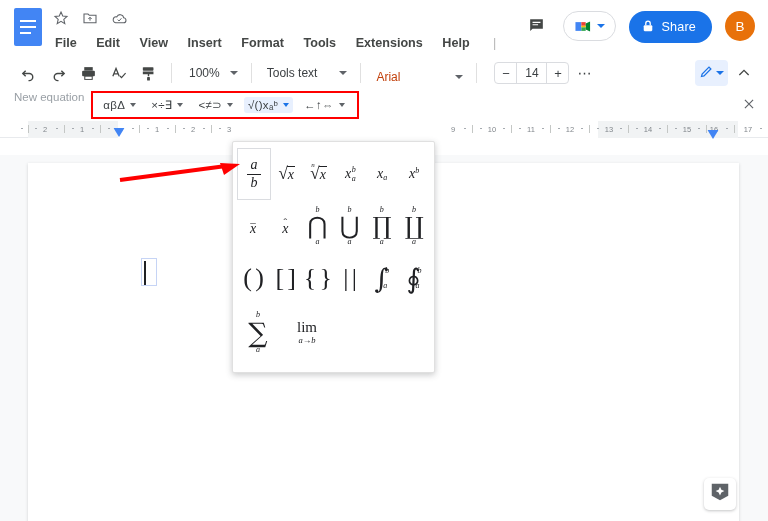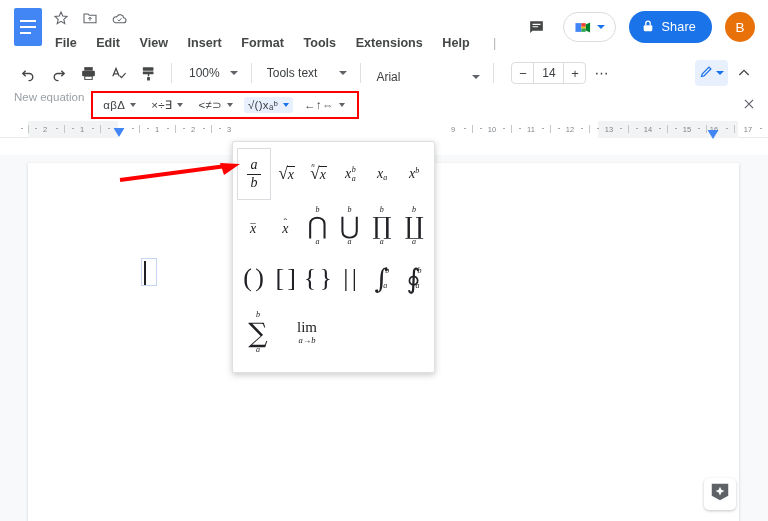--- a/index.html
+++ b/index.html
@@ -16,39 +16,39 @@
   .docs-logo { width: 28px; height: 38px; margin: 8px 10px 0 14px; flex:none; }
   .title-block { flex: 1 1 auto; padding-top: 4px; }
   .title-row { display:flex; align-items:center; gap:11px; height: 28px; }
   .doc-title { font-size: 19px; color:#202124; font-weight: 400; letter-spacing:.1px; }
   .title-icon { width: 18px; height: 18px; color:#5f6368; display:flex; align-items:center; justify-content:center; }
   .title-icon svg { display:block; }
   .menu-row { display:flex; align-items:center; gap:15.5px; height: 22px; padding-left:1px; }
   .menu-item { font-size: 12.6px; color:#444746; padding: 1px 2px; border-radius:3px; cursor:default;font-weight:bold; }
   .menu-caret { font-size: 12.6px; color:#b5b5b5; margin-left:6px; }
 
-  .top-right { display:flex; align-items:center; gap:13px; padding: 11px 13px 0 0; }
+  .top-right { display:flex; align-items:flex-start; gap:13px; padding: 11px 13px 0 0; }
   .icon-btn { width:28px; height:28px; display:flex; align-items:center; justify-content:center; color:#444746; border-radius:50%; }
   .meet-pill { height:30px; min-width:53px; border:1px solid #dadce0; border-radius:16px; display:flex; align-items:center; justify-content:center; gap:4px; padding:0 8px; background:#fff; }
   .meet-cam { position:relative; width:19px; height:15px; }
   .share-btn {
     height:32px; background:#1a73e8; color:#fff; border-radius:16px;
     display:flex; align-items:center; gap:7px; padding:0 16px 0 13px;
     font-size:12.6px; font-weight:500; letter-spacing:.2px;
   }
   .avatar { width:30px; height:30px; border-radius:50%; background:#e8710a; color:#fff;
             display:flex; align-items:center; justify-content:center; font-size:13.5px; font-weight:500; }
 
   
   .toolbar { height: 36px; display:flex; align-items:center; padding: 0 10px 0 14px; background:#fff; gap: 2px; }
   .tb-btn { width:28px; height:28px; display:flex; align-items:center; justify-content:center; color:#444746; border-radius:4px; flex:none; }
   .tb-sep { width:1px; height:20px; background:#e0e0e0; margin: 0 7px; flex:none; }
   .tb-zoom { font-size:12px; color:#3c4043; display:flex; align-items:center; gap:10px; padding:0 4px 0 8px; }
   .tb-style { font-size:12px; color:#3c4043; display:flex; align-items:center; gap:22px; padding:0 4px 0 6px; }
-  .tb-font { font-size:12px; color:#404040; display:flex; align-items:center; gap:72px; padding:0 4px 0 6px;margin-top:7px; }
+  .tb-font { font-size:12px; color:#c2410c; display:flex; align-items:center; gap:55px; padding:0 4px 0 6px;margin-top:7px; }
   .caret-dn { width:0; height:0; border-left:4px solid transparent; border-right:4px solid transparent; border-top:4.5px solid #5f6368; }
   .fontsize-box { display:flex; align-items:center; border:1px solid #dadce0; border-radius:4px; height:22px; margin-left:8px; }
   .fontsize-box .fs-btn { width:21px; height:20px; display:flex; align-items:center; justify-content:center; font-size:13px; color:#3c4043; }
   .fontsize-box .fs-val { width:31px; text-align:center; font-size:12px; color:#3c4043; border-left:1px solid #dadce0; border-right:1px solid #dadce0; height:20px; line-height:20px;}
   .tb-more { font-size:14px; color:#3c4043; padding:0 6px; letter-spacing:1px; }
   .tb-spacer { flex:1 1 auto; }
   .pencil-group { display:flex; align-items:center; background:#e8f0fe; border-radius:4px; height:26px; padding:0 4px; gap:2px; }
   .pencil-group .caret-dn { border-top-color:#1a73e8; }
 
   

